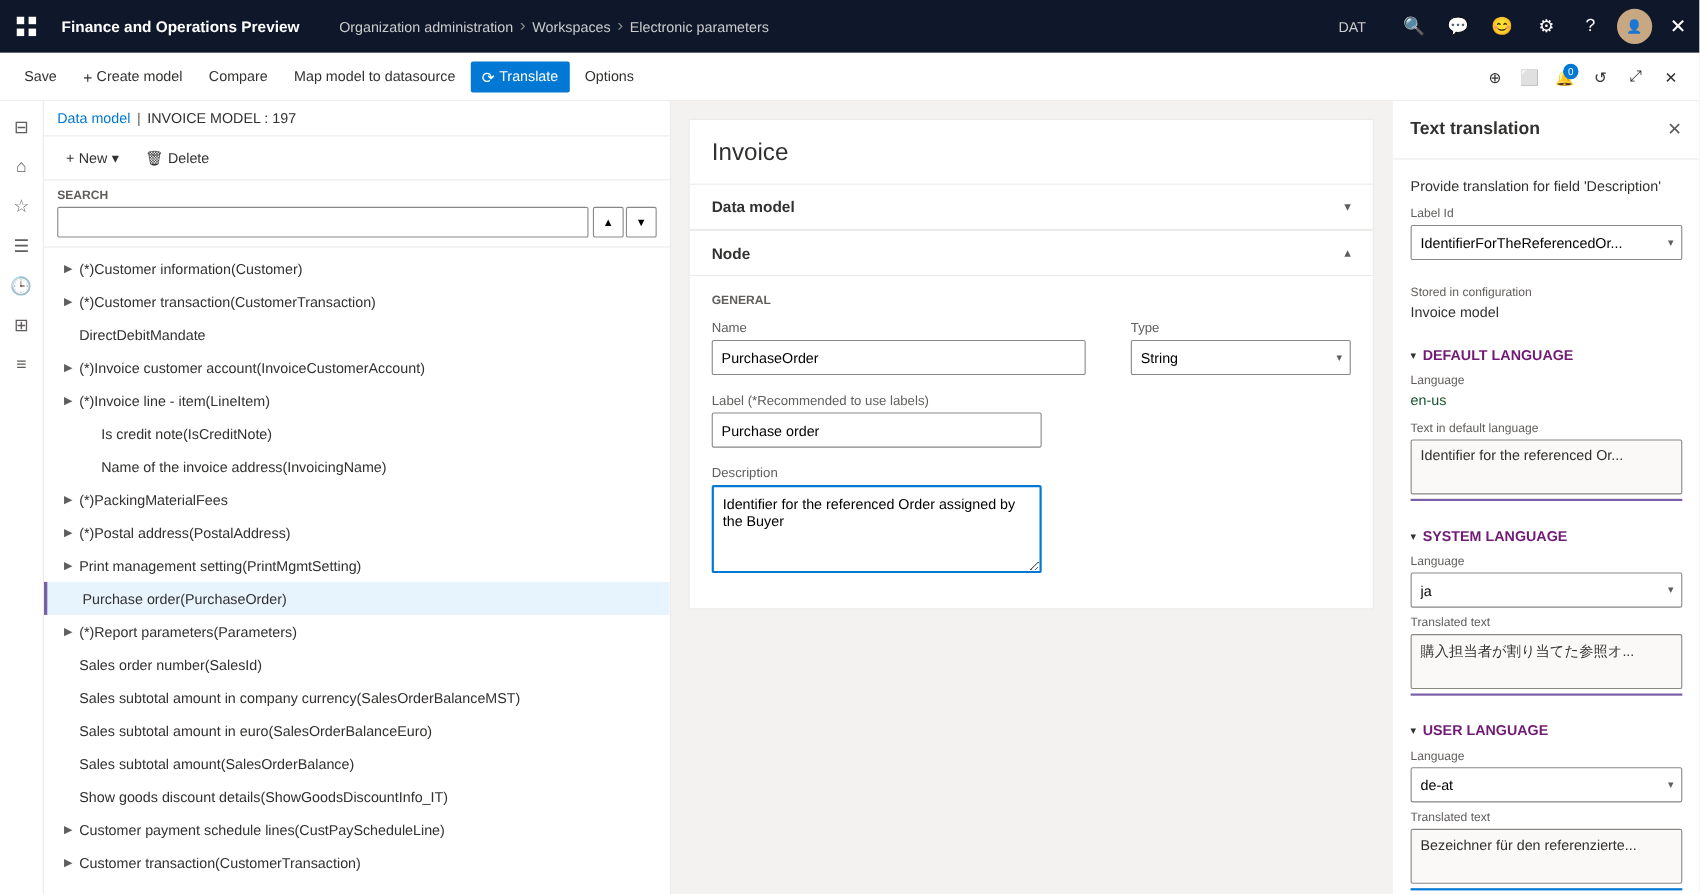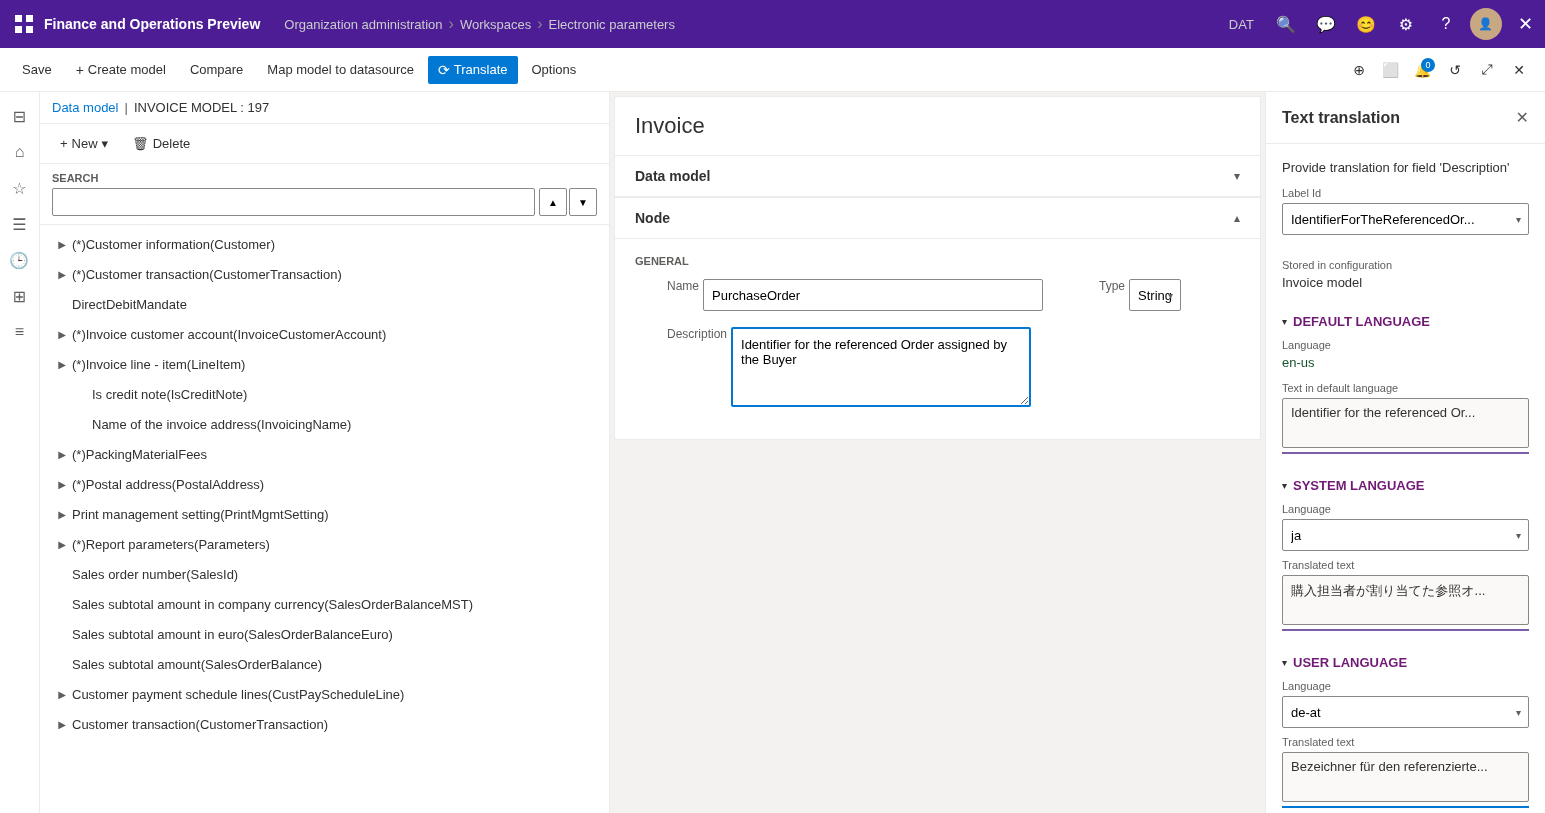--- a/index.html
+++ b/index.html
@@ -1,21 +1,21 @@
 <!DOCTYPE html>
 <html><head>
   <meta charset="utf-8">
   <style>
     * { box-sizing: border-box; margin: 0; padding: 0; }
     body { font-family: 'Segoe UI', Arial, sans-serif; font-size: 13px; background: #f3f2f1; color: #323130; overflow: hidden; }
 
     
     .top-nav {
       display: flex; align-items: center; height: 48px;
-      background: #4c1d95; color: #fff; padding: 0 12px; gap: 8px;
+      background: #0f172a; color: #fff; padding: 0 12px; gap: 20px;
     }
     .top-nav .app-grid { width: 24px; height: 24px; display: flex; align-items: center; justify-content: center; cursor: pointer; }
     .top-nav .app-title { font-size: 14px; font-weight: 600; color: #fff; margin-right: 16px; }
     .top-nav .breadcrumb { display: flex; align-items: center; gap: 6px; font-size: 13px; color: #ccc; }
     .top-nav .breadcrumb span { cursor: pointer; }
     .top-nav .breadcrumb .sep { color: #888; font-size: 16px; }
     .top-nav .spacer { flex: 1; }
     .top-nav .nav-icons { display: flex; align-items: center; gap: 8px; }
     .top-nav .nav-icon { width: 32px; height: 32px; display: flex; align-items: center; justify-content: center; cursor: pointer; border-radius: 2px; color: #fff; font-size: 16px; }
     .top-nav .avatar { width: 32px; height: 32px; border-radius: 50%; background: #c8a882; display: flex; align-items: center; justify-content: center; color: #fff; font-size: 12px; cursor: pointer; overflow: hidden; }
@@ -67,33 +67,33 @@
     
     .tree-content { flex: 1; overflow-y: auto; padding: 4px 0; }
     .tree-item { display: flex; align-items: center; padding: 5px 12px 5px 0; cursor: pointer; white-space: nowrap; overflow: hidden; font-size: 13px; }
     .tree-item.selected { background: #e8f4fd; border-left: 3px solid #7b5ea7; }
     .tree-item .expand { width: 20px; height: 20px; display: flex; align-items: center; justify-content: center; font-size: 10px; color: #605e5c; cursor: pointer; flex-shrink: 0; }
     .tree-item .item-label { font-size: 13px; color: #323130; }
     .indent-1 { padding-left: 12px; }
     .indent-2 { padding-left: 32px; }
 
     
-    .main-content { flex: 1; background: #f3f2f1; overflow-y: auto; padding: 4px; }
+    .main-content { flex: 1; background: #f3f2f1; overflow-y: auto; padding: 16px; }
     .invoice-card { background: #fff; border: 1px solid #edebe9; border-radius: 2px; }
     .invoice-title { font-size: 22px; font-weight: 300; padding: 16px 20px; border-bottom: 1px solid #edebe9; }
 
     
     .section-header { display: flex; align-items: center; justify-content: space-between; padding: 12px 20px; cursor: pointer; border-bottom: 1px solid #edebe9; }
     .section-title { font-size: 14px; font-weight: 600; color: #323130; }
     .section-chevron { font-size: 12px; color: #605e5c; }
 
     
     .form-body { padding: 16px 20px; }
     .form-row { display: flex; gap: 24px; margin-bottom: 16px; }
-    .form-group { display: flex; flex-direction: row; gap: 4px; margin-left: 32px; }
+    .form-group { display: flex; flex-direction: column; gap: 4px; }
     .form-group.wide { flex: 1; }
     .form-group.type-group { width: 200px; }
     .form-label { font-size: 12px; color: #605e5c; }
     .form-input { height: 32px; border: 1px solid #8a8886; border-radius: 2px; padding: 0 8px; font-size: 13px; background: #fff; }
     .form-select-wrap { position: relative; }
     .form-select { height: 32px; border: 1px solid #8a8886; border-radius: 2px; padding: 0 8px; font-size: 13px; background: #fff; width: 100%; appearance: none; cursor: pointer; }
     .form-select-arrow { position: absolute; right: 8px; top: 50%; transform: translateY(-50%); font-size: 10px; color: #605e5c; pointer-events: none; }
     .form-textarea { border: 2px solid #0078d4; border-radius: 2px; padding: 8px; font-size: 13px; resize: vertical; min-height: 80px; width: 100%; font-family: inherit; }
     .form-group.full-width { width: 100%; }
     .node-section { border-top: 1px solid #edebe9; }
@@ -263,39 +263,47 @@
         <span class="item-label">(*)PackingMaterialFees</span>
       </div>
       <div class="tree-item indent-1">
         <span class="expand">▶</span>
         <span class="item-label">(*)Postal address(PostalAddress)</span>
       </div>
       <div class="tree-item indent-1">
         <span class="expand">▶</span>
         <span class="item-label">Print management setting(PrintMgmtSetting)</span>
       </div>
+      <div class="tree-item indent-1 selected">
+        <span class="expand" style="width:20px;"></span>
+        <span class="item-label">Purchase order(PurchaseOrder)</span>
+      </div>
       <div class="tree-item indent-1">
         <span class="expand">▶</span>
         <span class="item-label">(*)Report parameters(Parameters)</span>
       </div>
       <div class="tree-item indent-1">
         <span class="expand" style="width:20px;"></span>
         <span class="item-label">Sales order number(SalesId)</span>
       </div>
       <div class="tree-item indent-1">
         <span class="expand" style="width:20px;"></span>
         <span class="item-label">Sales subtotal amount in company currency(SalesOrderBalanceMST)</span>
       </div>
       <div class="tree-item indent-1">
         <span class="expand" style="width:20px;"></span>
         <span class="item-label">Sales subtotal amount in euro(SalesOrderBalanceEuro)</span>
       </div>
       <div class="tree-item indent-1">
         <span class="expand" style="width:20px;"></span>
         <span class="item-label">Sales subtotal amount(SalesOrderBalance)</span>
+      </div>
+      <div class="tree-item indent-1">
+        <span class="expand" style="width:20px;"></span>
+        <span class="item-label">Show goods discount details(ShowGoodsDiscountInfo_IT)</span>
       </div>
       <div class="tree-item indent-1">
         <span class="expand">▶</span>
         <span class="item-label">Customer payment schedule lines(CustPayScheduleLine)</span>
       </div>
       <div class="tree-item indent-1">
         <span class="expand">▶</span>
         <span class="item-label">Customer transaction(CustomerTransaction)</span>
       </div>
     </div>
@@ -327,20 +335,26 @@
               <div class="form-select-wrap">
                 <select class="form-select">
                   <option>String</option>
                 </select>
                 <span class="form-select-arrow">▾</span>
               </div>
             </div>
           </div>
           <div class="form-row">
             <div class="form-group full-width">
+              <label class="form-label">Label (*Recommended to use labels)</label>
+              <input type="text" class="form-input" value="Purchase order" style="width: 300px;">
+            </div>
+          </div>
+          <div class="form-row">
+            <div class="form-group full-width">
               <label class="form-label">Description</label>
               <textarea class="form-textarea" style="width: 300px;">Identifier for the referenced Order assigned by the Buyer</textarea>
             </div>
           </div>
         </div>
       </div>
     </div>
   </div>
 
   <div class="right-panel">

